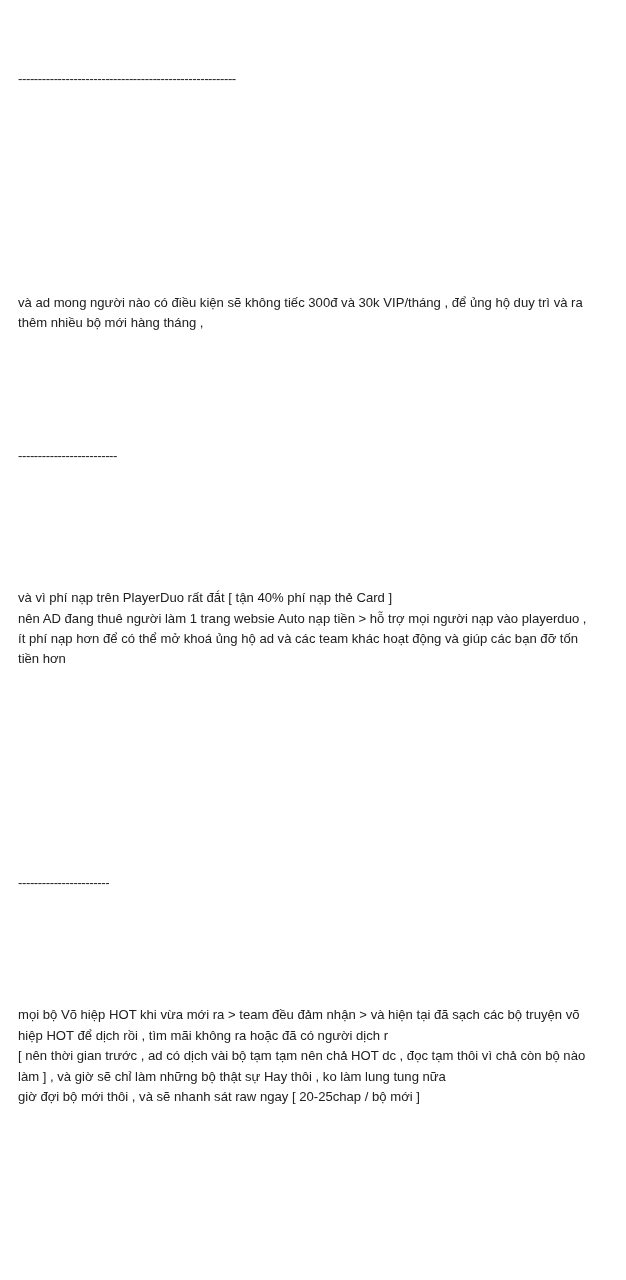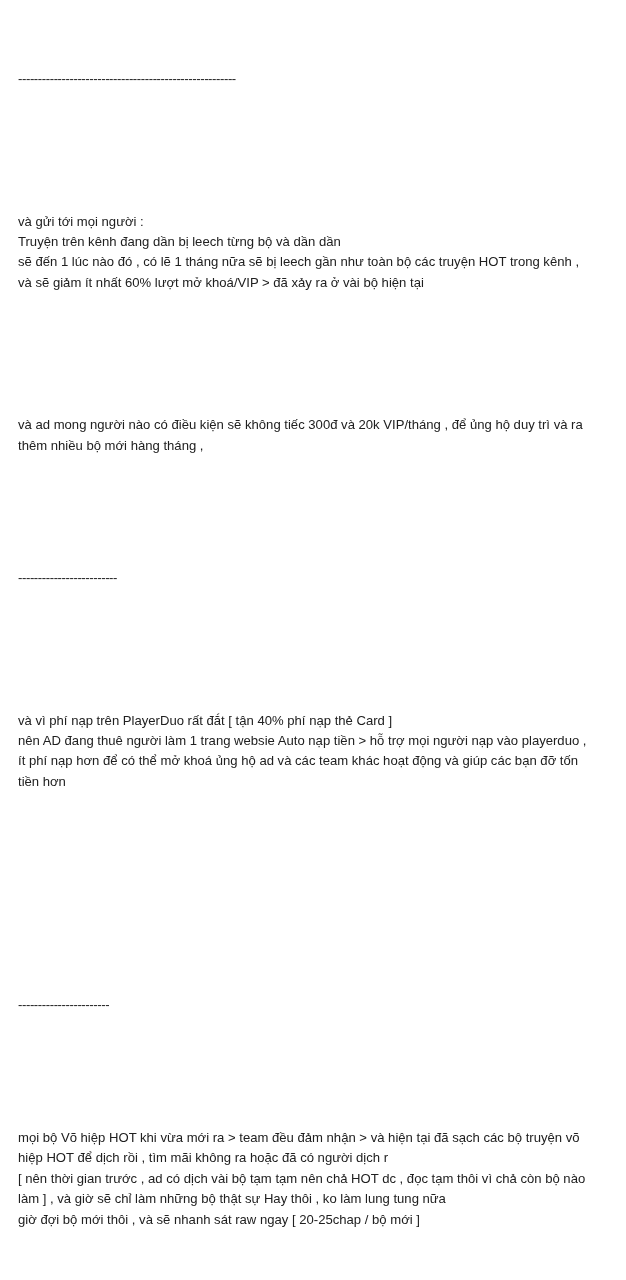--- a/index.html
+++ b/index.html
@@ -46,27 +46,23 @@
 </style>
 </head>
 <body>
 
 <div class="page">
   <div class="doc">
 
     <div class="block divider">-------------------------------------------------------</div>
     <div class="gap"></div>
 
-    <div class="block">và gửi tới mọi người :
-Truyện trên kênh đang dần bị leech từng bộ và dần dần
-sẽ đến 1 lúc nào đó , có lẽ 1 tháng nữa sẽ bị leech gần như toàn bộ các truyện HOT trong kênh ,
-và sẽ giảm ít nhất 60% lượt mở khoá/VIP &gt; đã xảy ra ở vài bộ hiện tại</div>
     <div class="gap"></div>
 
-    <div class="block">và ad mong người nào có điều kiện sẽ không tiếc 300đ và 20k VIP/tháng , để ủng hộ duy trì và ra
+    <div class="block">và ad mong người nào có điều kiện sẽ không tiếc 300đ và 30k VIP/tháng , để ủng hộ duy trì và ra
 thêm nhiều bộ mới hàng tháng ,</div>
     <div class="gap-small"></div>
 
     <div class="block divider">-------------------------</div>
     <div class="gap"></div>
 
     <div class="block">và vì phí nạp trên PlayerDuo rất đắt [ tận 40% phí nạp thẻ Card ]
 nên AD đang thuê người làm 1 trang websie Auto nạp tiền &gt; hỗ trợ mọi người nạp vào playerduo ,
 ít phí nạp hơn để có thể mở khoá ủng hộ ad và các team khác hoạt động và giúp các bạn đỡ tốn
 tiền hơn</div>

